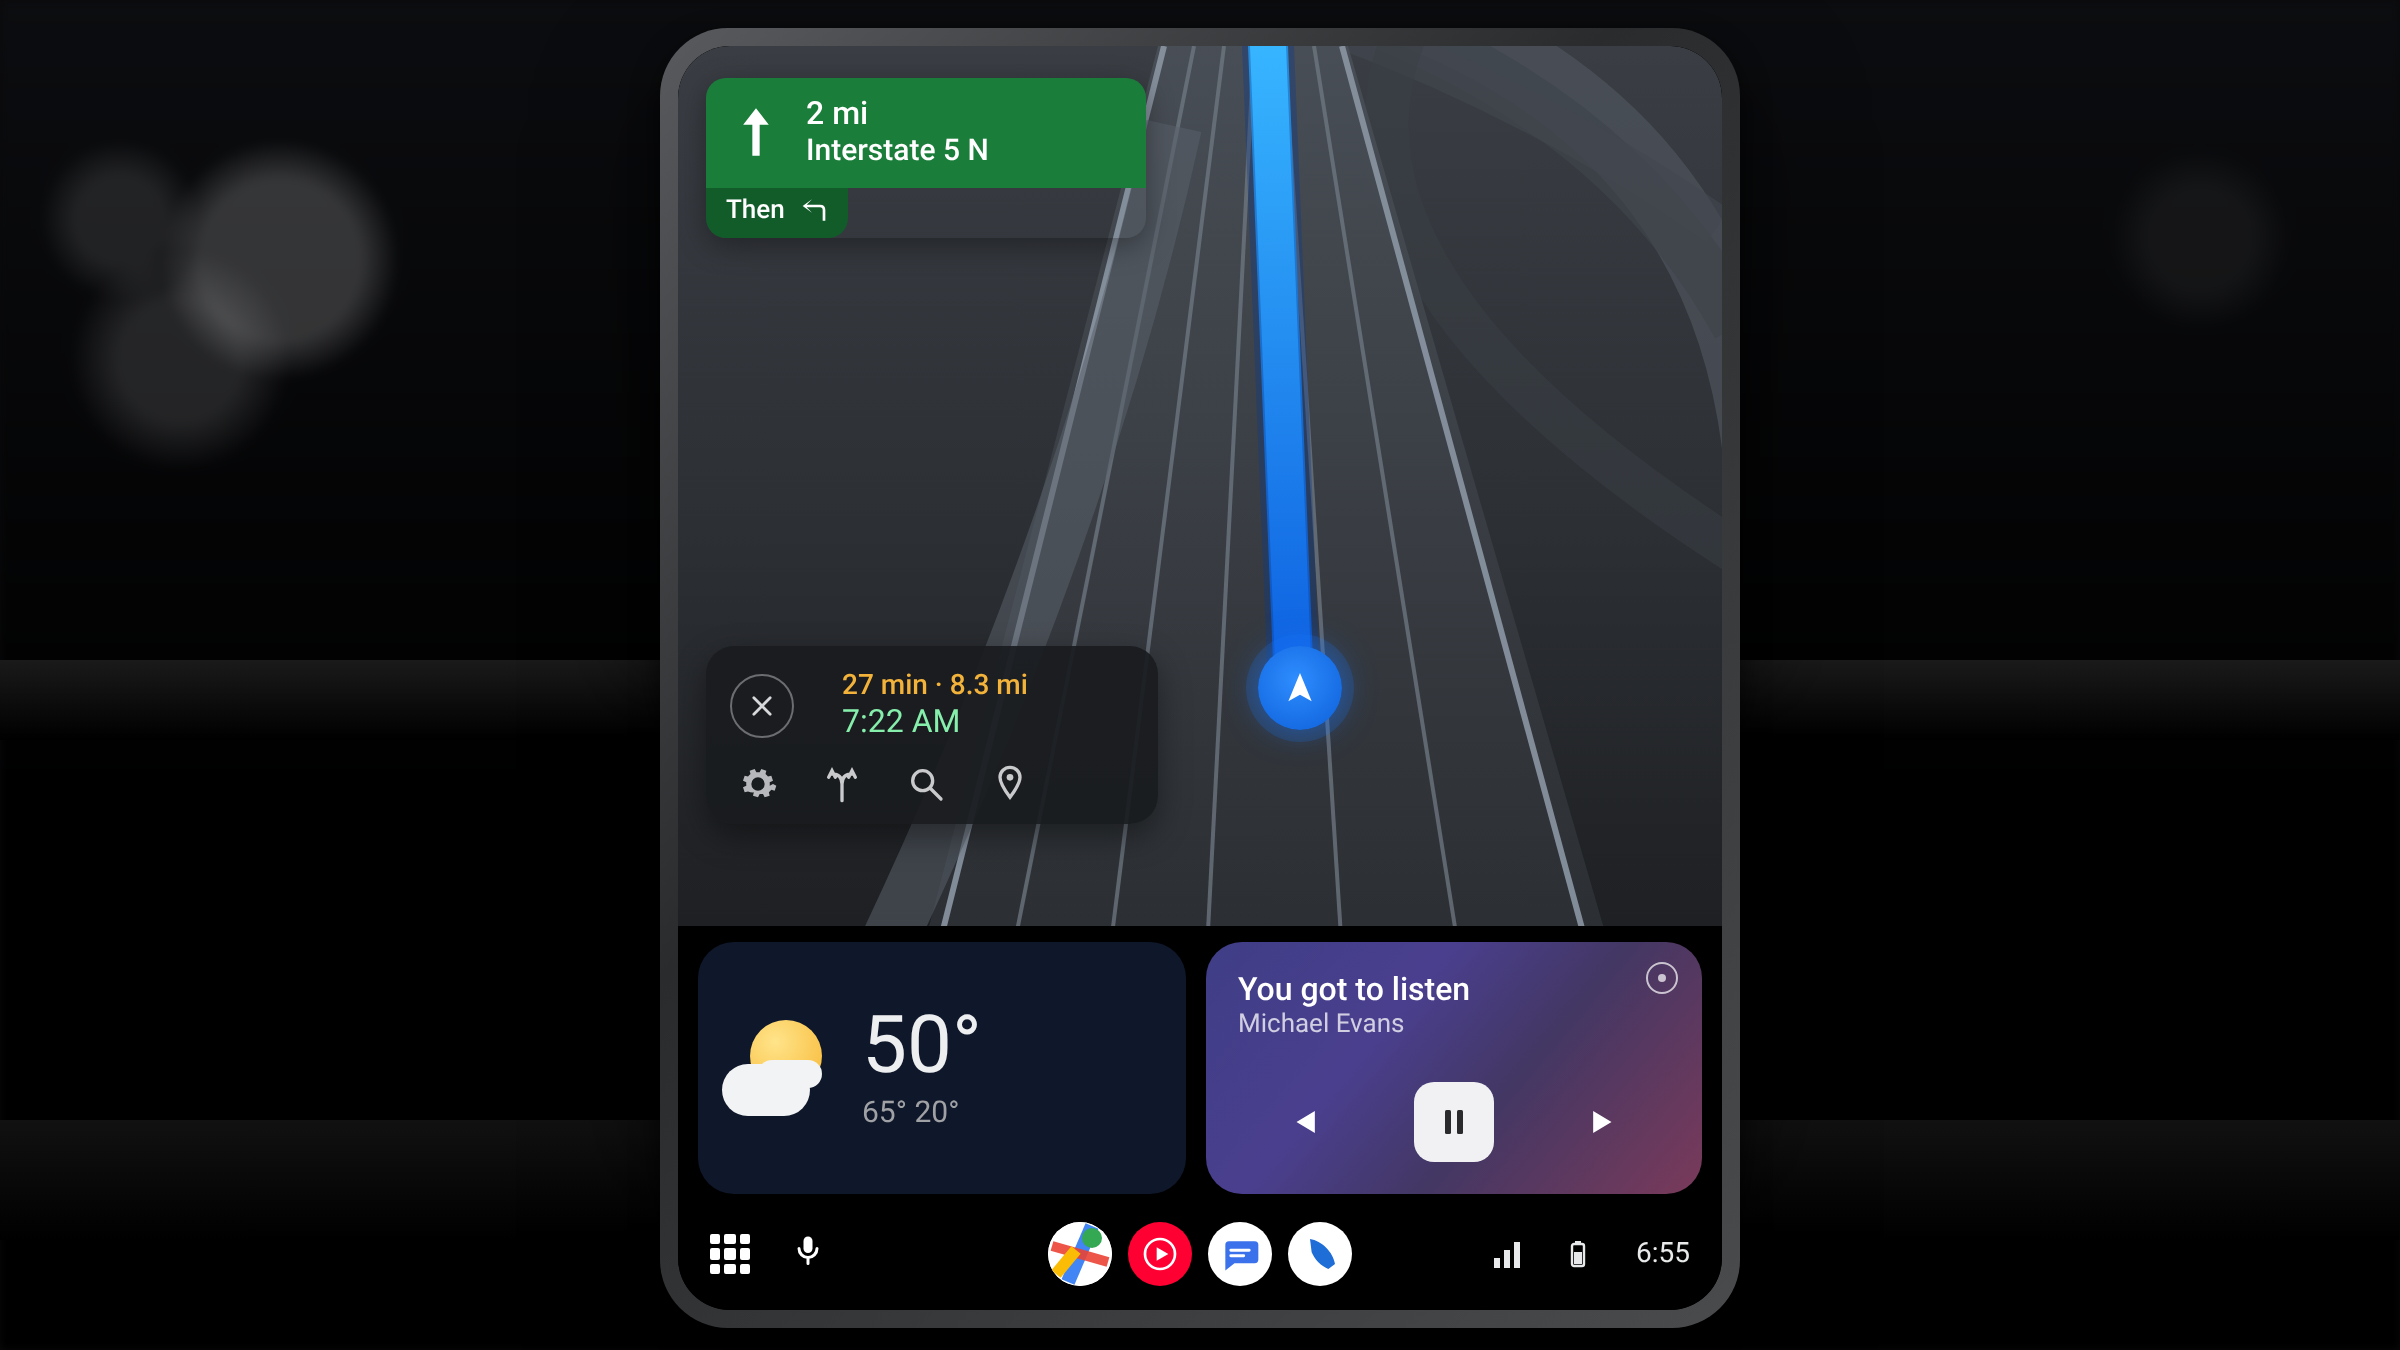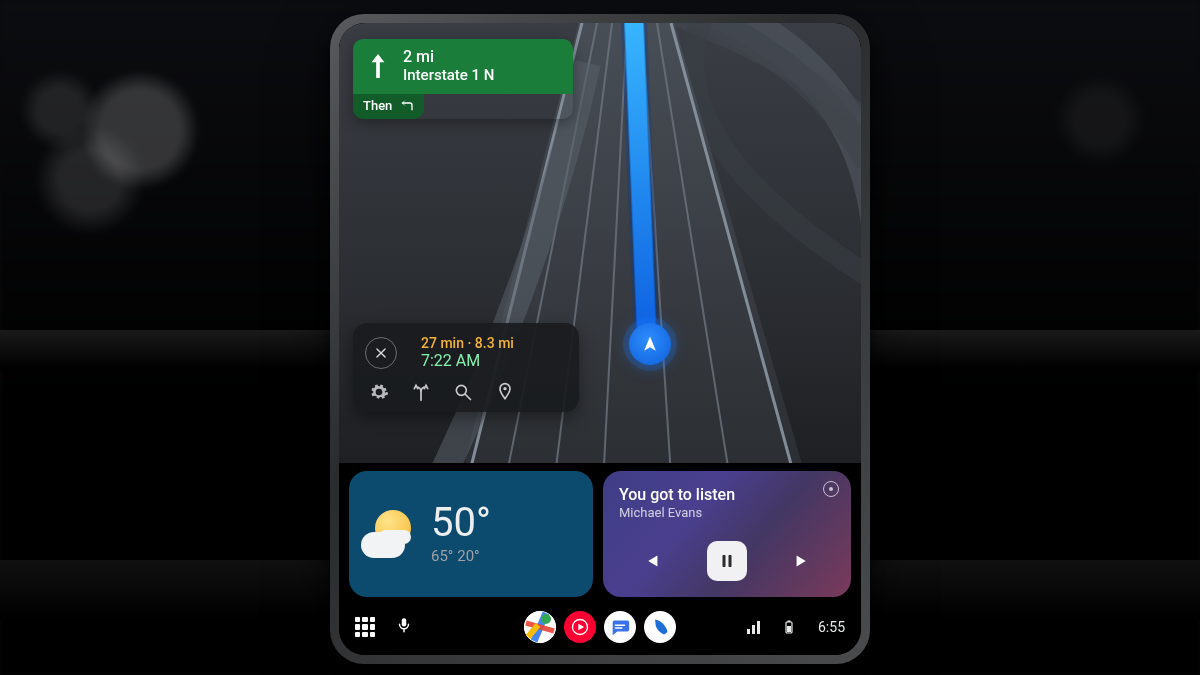--- a/index.html
+++ b/index.html
@@ -114,21 +114,21 @@
   
   .cards {
     position:absolute; left:10px; right:10px; top: 448px;
     height: 126px; display:flex; gap:10px;
   }
   .card {
     flex:1; border-radius:18px; padding:14px 16px;
     position:relative; overflow:hidden;
   }
   .weather {
-    background:#0c4a6e;
+    background:#0f172a;
     display:flex; align-items:center; gap:14px;padding-left:12px;
   }
   .weather-ico { width:56px; height:56px; position:relative; }
   .sun {
     position:absolute; right:6px; top:4px;
     width:36px;height:36px;border-radius:50%;
     background: radial-gradient(circle at 35% 30%, #ffe48a, #f7b733);
   }
   .cloud {
     position:absolute; left:0; bottom:4px;
@@ -240,21 +240,21 @@
 
       <div class="dir-card">
         <div class="dir-main">
           <div class="arrow">
             <svg width="22" height="28" viewBox="0 0 24 30">
                 <path d="M12 2 L19 11 L14 11 L14 28 L10 28 L10 11 L5 11 Z" fill="#fff"></path>
               </svg>
           </div>
           <div class="dir-text">
             <div class="dist">2 mi</div>
-            <div class="road">Interstate 1 N</div>
+            <div class="road">Interstate 5 N</div>
           </div>
         </div>
         <div class="dir-then">
           <span>Then</span>
           <svg width="16" height="14" viewBox="0 0 24 20">
             <path d="M22 18 L22 10 Q22 6 18 6 L8 6 L12 2 L5 7 L12 12 L8 8 L18 8 Q20 8 20 10 L20 18 Z" fill="#fff"></path>
           </svg>
         </div>
       </div>
 

